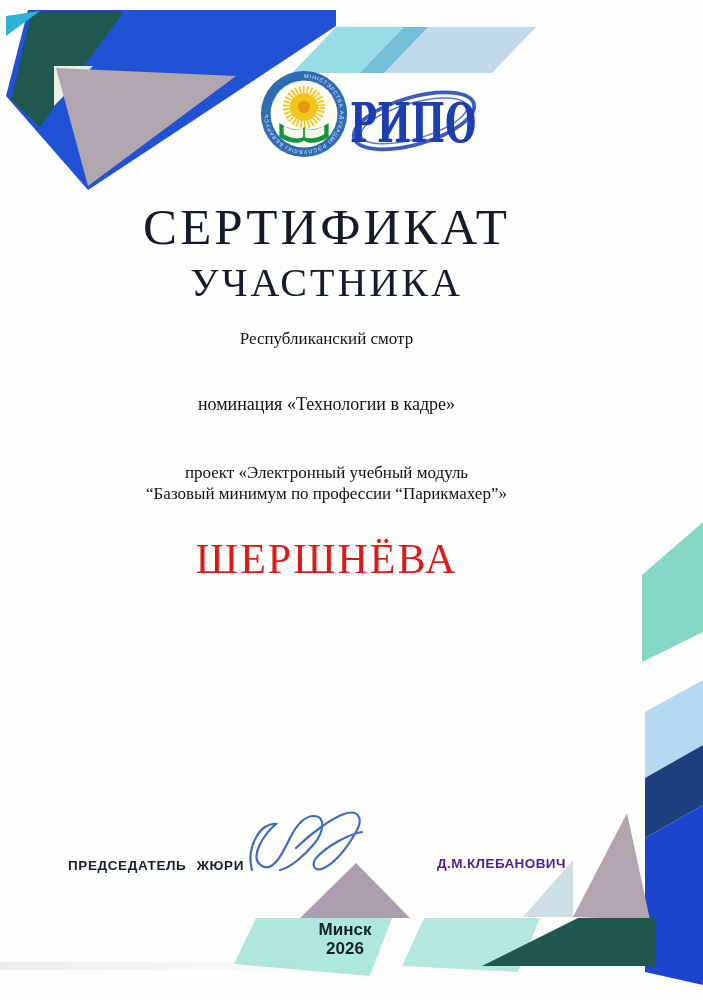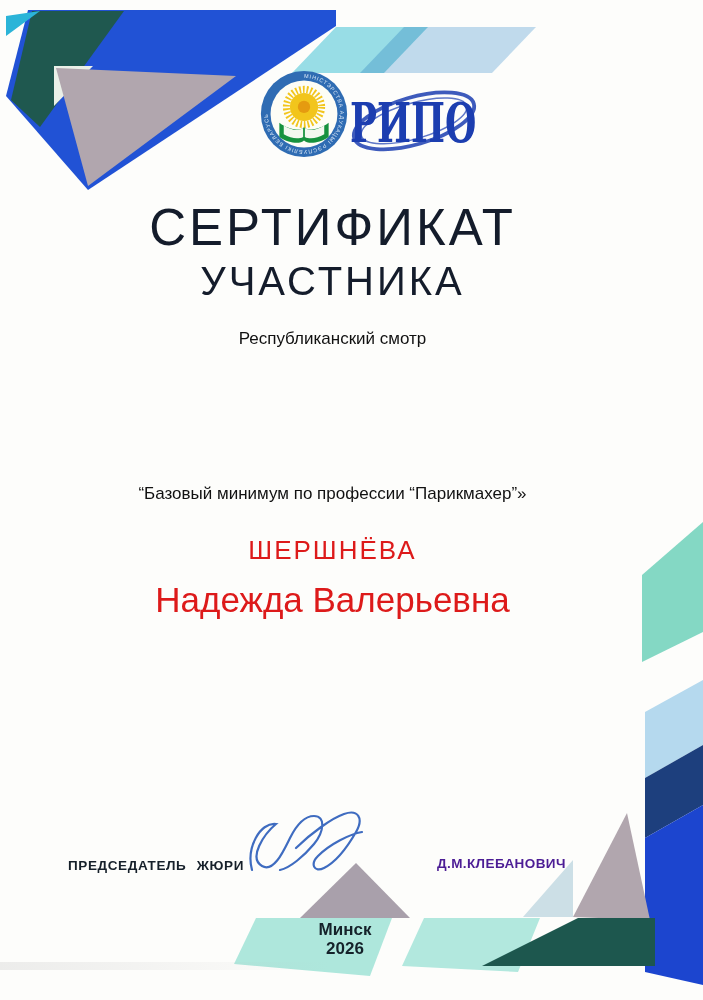--- a/index.html
+++ b/index.html
@@ -3,29 +3,29 @@
 <meta charset="utf-8">
 <style>
   html,body{margin:0;padding:0;background:#e8e8e8;}
   .paper{
     position:relative;width:703px;height:1000px;margin:0 auto;
     background:#fdfdfb;overflow:hidden;
     font-family:"Liberation Sans",sans-serif;color:#1b2230;
   }
   .abs{position:absolute;}
   svg{display:block;}
-  .centered{left:6px;width:653px;text-align:center;}
+  .centered{left:0;width:653px;text-align:center;font-family:Liberation Serif, serif;}
   .title-main{top:198px;font-size:51px;letter-spacing:3px;font-weight:500;color:#141c2b;}
   .title-sub{top:259px;font-size:40px;letter-spacing:3px;font-weight:500;color:#141c2b;text-align:center;}
   .event-l1{top:329px;font-size:17px;color:#111;}
   .event-l2{top:350px;font-size:17px;color:#111;}
   .nomination{top:394px;font-size:18px;color:#111;}
   .project-l1{top:463px;font-size:17px;color:#111;}
   .project-l2{top:484px;font-size:17px;color:#111;}
-  .recipient-surname{top:535px;font-size:26px;letter-spacing:2px;color:#dd1a1a;}
+  .recipient-surname{top:535px;font-size:42px;letter-spacing:2px;color:#dd1a1a;}
   .recipient-name{top:580px;font-size:35px;color:#dd1a1a;}
   .jury-label{left:68px;top:858px;font-size:13.5px;font-weight:bold;letter-spacing:.6px;word-spacing:6px;color:#16202a;}
   .signer-label{left:437px;top:856px;font-size:13.5px;font-weight:bold;letter-spacing:.4px;color:#4c1d95;}
   .minsk-block{left:280px;top:920px;width:130px;text-align:center;font-size:17px;font-weight:bold;color:#15222a;line-height:19px;z-index:5;}
   .z-text{z-index:4;}
   .smudge{left:0;top:962px;width:330px;height:8px;background:linear-gradient(90deg,#b9b9b9,transparent);opacity:.25;}
 </style>
 </head>
 <body>
 
@@ -81,25 +81,26 @@
     <g transform="rotate(-16 70 42)">
       <ellipse cx="70" cy="42" rx="58" ry="19" fill="none" stroke-width="1.6" opacity="0.7" stroke="#1c3eb0"></ellipse>
     </g>
   </svg>
 
   <div class="abs centered title-main z-text">СЕРТИФИКАТ</div>
   <div class="abs centered title-sub z-text">УЧАСТНИКА</div>
 
   <div class="abs centered event-l1 z-text">Республиканский смотр</div>
 
+  <div class="abs centered nomination z-text">номинация «Технологии в кадре»</div>
 
+  <div class="abs centered project-l1 z-text">проект «Электронный учебный модуль</div>
   <div class="abs centered project-l2 z-text">“Базовый минимум по профессии “Парикмахер”»</div>
 
   <div class="abs centered recipient-surname z-text">ШЕРШНЁВА</div>
-  <div class="abs centered recipient-name z-text">Надежда Валерьевна</div>
 
   <div class="abs jury-label z-text">ПРЕДСЕДАТЕЛЬ ЖЮРИ</div>
 
   <svg class="abs" style="left:240px;top:804px;z-index:6;" width="150" height="85" viewBox="0 0 150 85">
     <path d="M12,66 C6,44 20,18 36,20 C24,30 8,54 22,62 C34,69 44,46 50,34 C56,22 64,12 74,12 C86,12 84,28 74,40 C64,52 50,64 40,66 M56,44 C70,30 92,14 104,10 C118,5 124,14 116,28 C108,42 96,58 84,64 C74,69 70,60 78,52 C90,40 110,30 122,28" fill="none" stroke-width="2.2" stroke-linecap="round" stroke="#3f6cc0"></path>
   </svg>
 
   <div class="abs signer-label z-text">Д.М.КЛЕБАНОВИЧ</div>
 
   <div class="abs minsk-block">

